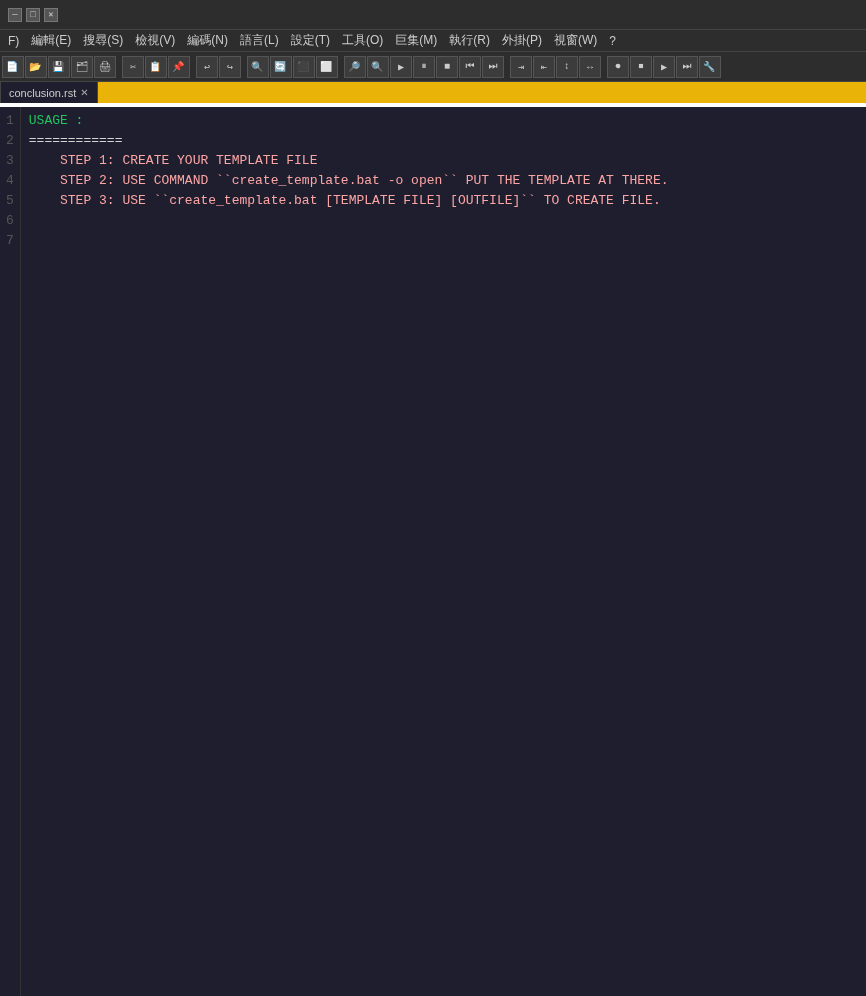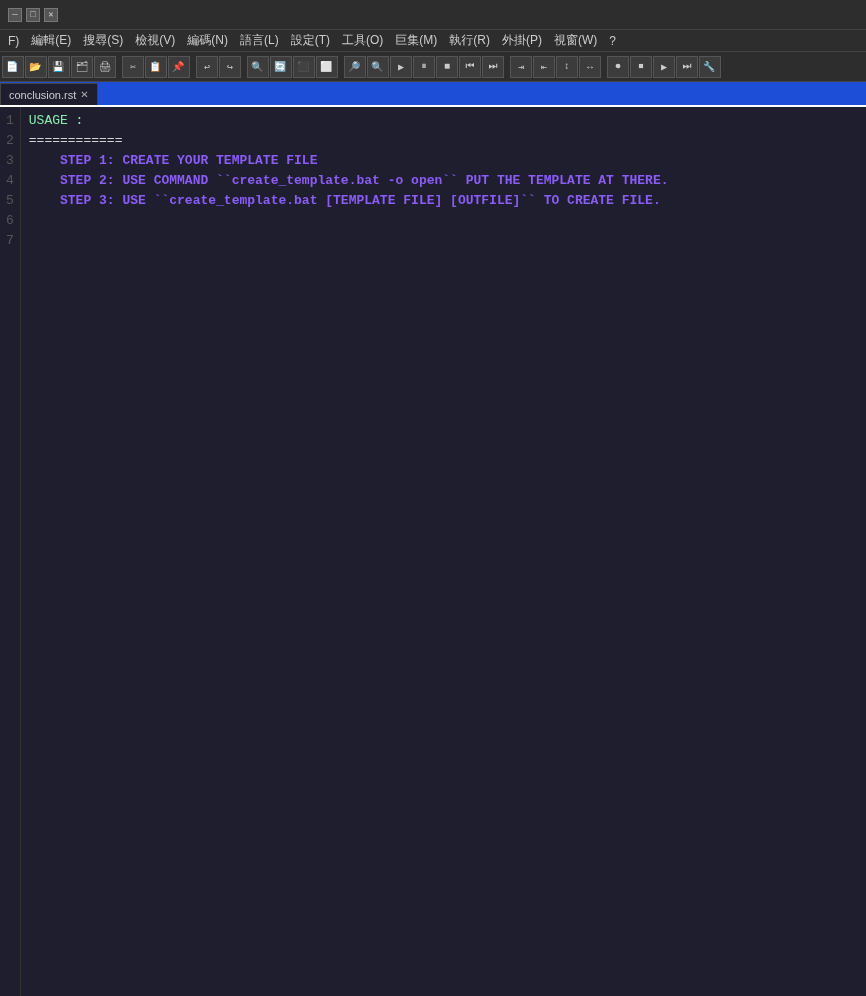--- a/index.html
+++ b/index.html
@@ -77,25 +77,25 @@
       font-size: 10px;
       color: #ccc;
     }
     .toolbar-separator {
       width: 4px;
       height: 22px;
     }
 
     
     .tab-bar {
-      background: #1d4ed8;
+      background: #eab308;
       height: 25px;
       display: flex;
       align-items: flex-end;
-      border-bottom: 2px solid #ffffff;
+      border-bottom: 4px solid #ffffff;
       padding: 0 0 0 0;
     }
     .tab {
       background: #1e1e2e;
       border: 1px solid #444;
       border-bottom: none;
       height: 22px;
       display: flex;
       align-items: center;
       padding: 0 8px;
@@ -137,23 +137,23 @@
       flex: 1;
       padding: 4px 8px;
       color: #d4d4d4;
       font-size: 13px;
       font-family: 'Courier New', monospace;
       line-height: 20px;
       white-space: pre;
       overflow: auto;
     }
 
-    .line-usage { color: #86efac; }
+    .line-usage { color: #22c55e; }
     .line-separator { color: #d4d4d4; }
-    .line-step { color: #8b5cf6; font-weight: bold; }
+    .line-step { color: #fca5a5; }
   </style>
 </head>
 <body>
 
 <div class="title-bar">
   <div class="title-bar-controls">
     <div class="title-btn">—</div>
     <div class="title-btn">□</div>
     <div class="title-btn">✕</div>
   </div>

